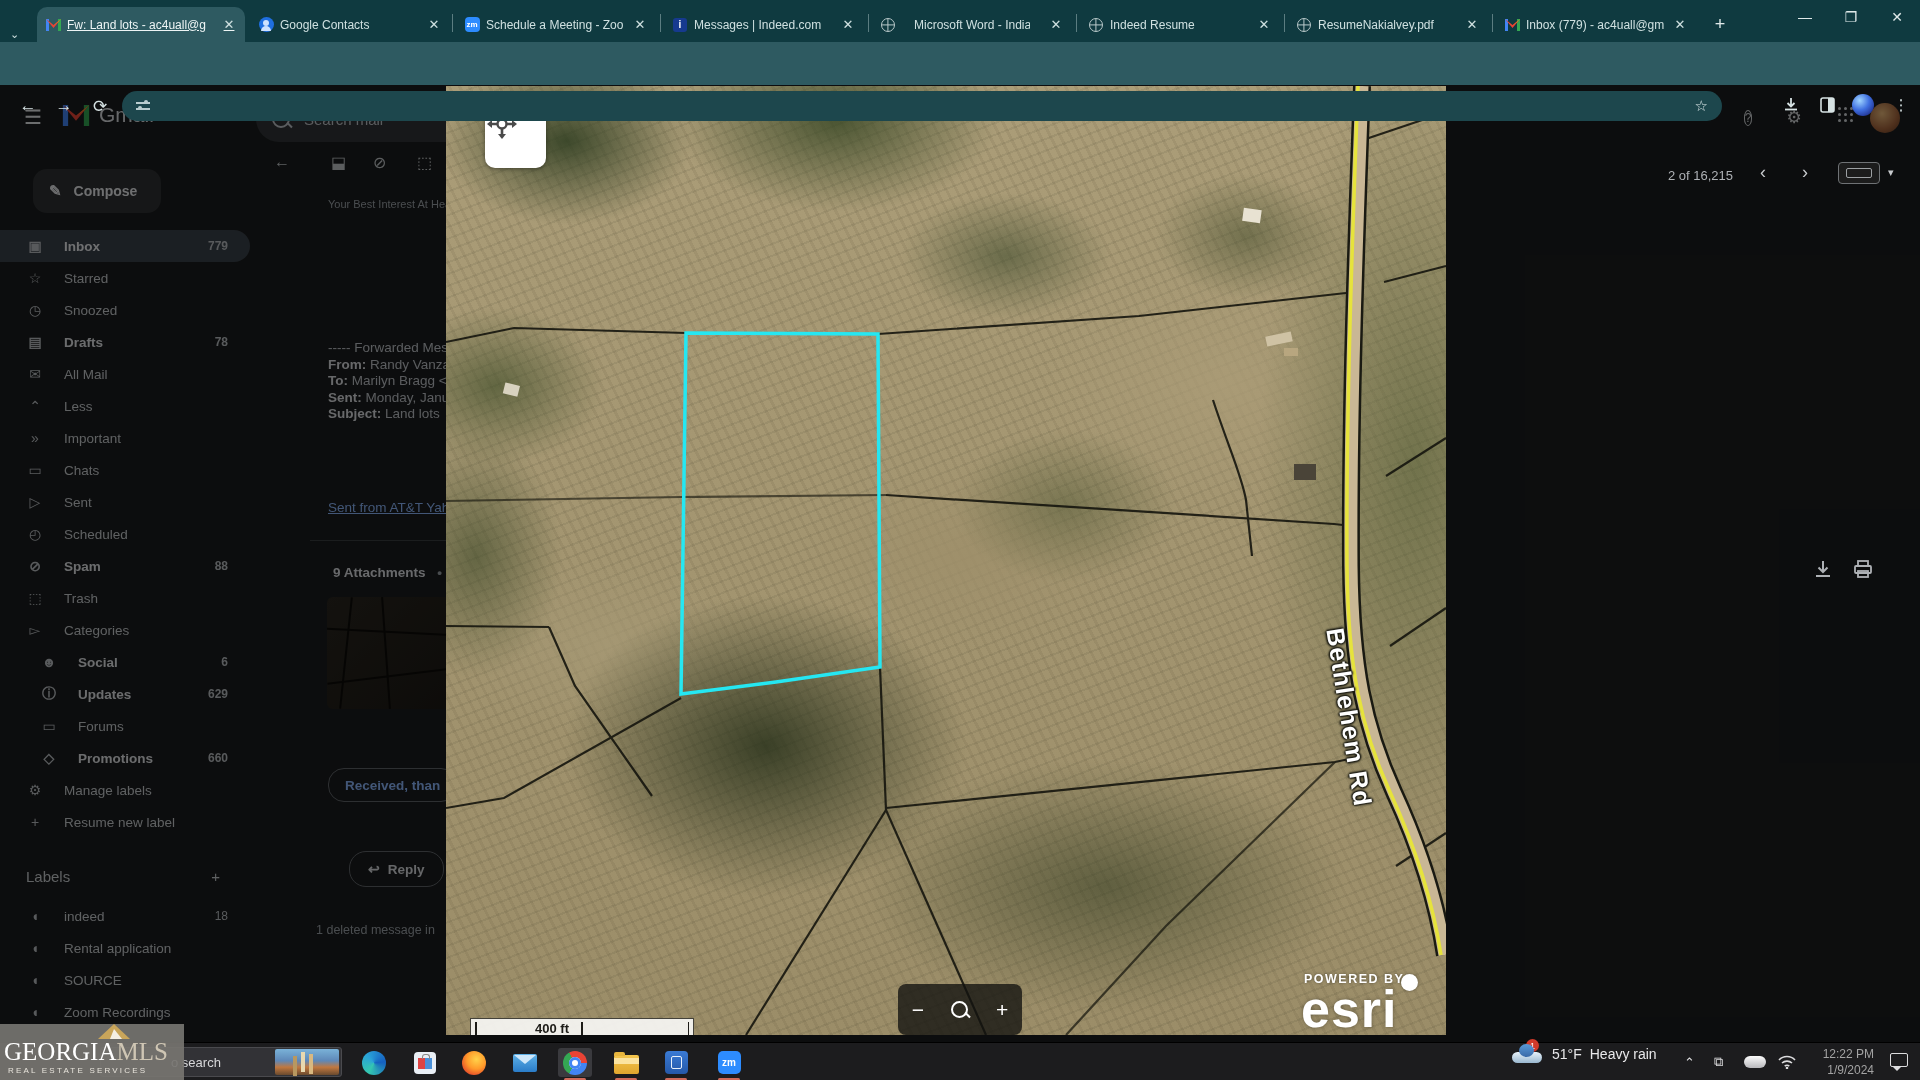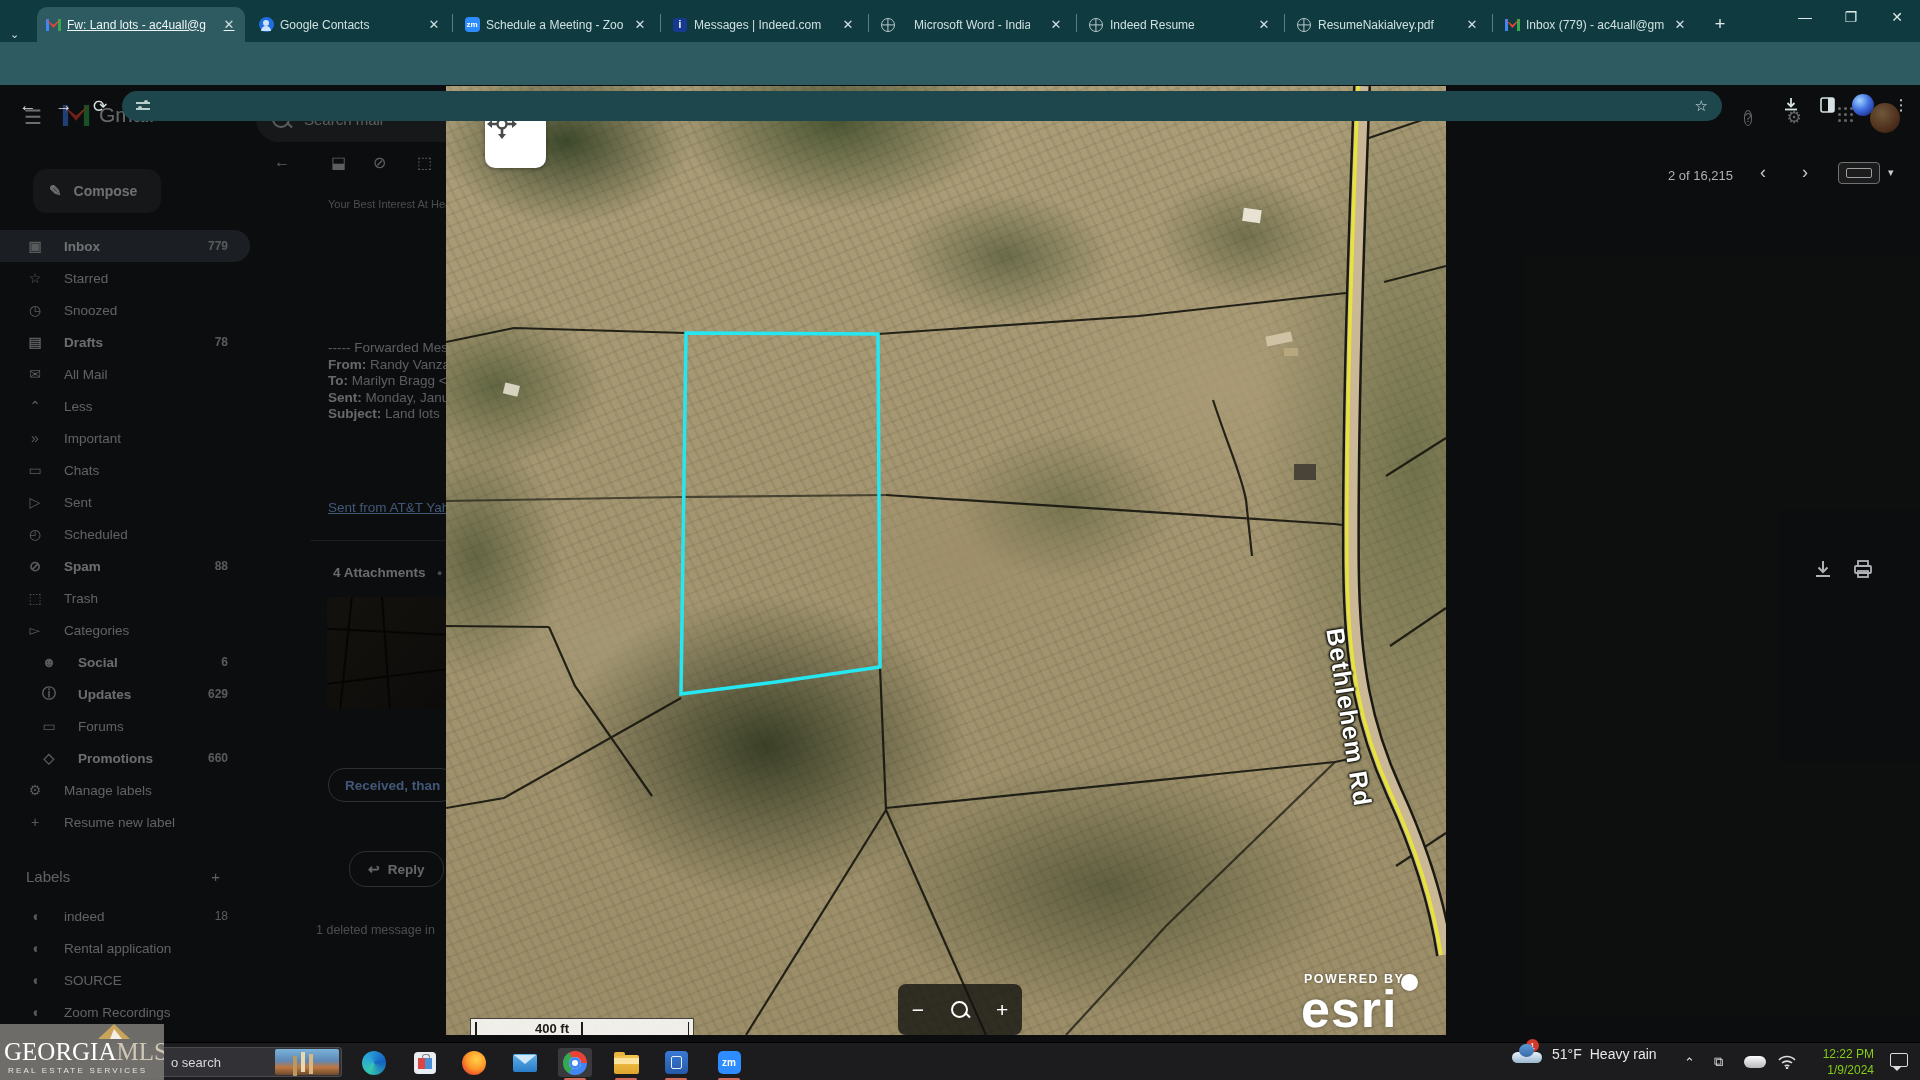--- a/index.html
+++ b/index.html
@@ -181,27 +181,27 @@
   .wcloud{width:30px;height:18px;position:relative;margin-right:10px;}
   .wcloud:before{content:"";position:absolute;left:0;bottom:0;width:30px;height:11px;border-radius:8px;
     background:linear-gradient(180deg,#e8f2fa,#9ab8d0);}
   .wcloud:after{content:"";position:absolute;left:7px;bottom:6px;width:15px;height:13px;border-radius:50%;
     background:linear-gradient(180deg,#5a9ad8,#3a6aa8);}
   .wbadge{position:absolute;left:14px;top:-6px;width:13px;height:13px;border-radius:50%;background:#d03a2a;color:#fff;
     font-size:9px;display:flex;align-items:center;justify-content:center;}
   .wtemp{font-size:14px;margin-right:8px;}
   .wdesc{font-size:14px;}
   .trayic{position:absolute;top:0;height:38px;display:flex;align-items:center;color:#dcdcde;font-size:13px;}
-  .tb-clock{position:absolute;left:1804px;top:3px;color:#84cc16;font-size:12px;text-align:right;line-height:16px;width:70px;}
+  .tb-clock{position:absolute;left:1804px;top:3px;color:#a3a3a3;font-size:12px;text-align:right;line-height:16px;width:70px;}
   .tb-note{position:absolute;left:1890px;top:10px;width:18px;height:14px;border:1.5px solid #dcdcde;border-radius:2px;box-sizing:border-box;}
   .tb-note:after{content:"";position:absolute;left:2px;bottom:-5px;border-left:4px solid transparent;border-right:4px solid transparent;border-top:4px solid #dcdcde;}
   .onedrive{width:22px;height:12px;border-radius:7px;background:linear-gradient(180deg,#fbfbfb,#b8b8bc);}
 
   
-  .glogo{position:absolute;left:0;top:1024px;width:164px;height:56px;background:rgba(118,116,112,.92);z-index:9;
+  .glogo{position:absolute;left:0;top:1024px;width:184px;height:56px;background:rgba(118,116,112,.92);z-index:9;
     color:#fff;overflow:hidden;}
   .glogo .l1{position:absolute;left:4px;top:14px;font-size:25px;letter-spacing:0px;font-family:"Liberation Serif",serif;white-space:nowrap;}
   .glogo .l1 .mls{color:#cfc6b4;}
   .glogo .l2{position:absolute;left:8px;top:42px;font-size:8px;letter-spacing:2.2px;color:#e8e4dc;white-space:nowrap;}
   .glogo .peak{position:absolute;left:98px;top:0px;width:0;height:0;border-left:16px solid transparent;border-right:16px solid transparent;
     border-bottom:15px solid #c9a55a;}
   .glogo .peak:after{content:"";position:absolute;left:-4px;top:5px;border-left:4px solid transparent;border-right:8px solid transparent;
     border-bottom:10px solid #f4efe4;}
 </style>
 </head>
@@ -478,21 +478,21 @@
       <span>----- Forwarded Mes</span><br>
       <b>From:</b><span> Randy Vanza</span><br>
       <b>To:</b><span> Marilyn Bragg &lt;</span><br>
       <b>Sent:</b><span> Monday, Janu</span><br>
       <b>Subject:</b><span> Land lots</span>
     </div>
 
     <div class="attlink">Sent from AT&amp;T Yah</div>
     <div class="divline"></div>
     <div class="atthdr">
-      <span>4 Attachments</span>
+      <span>9 Attachments</span>
       <span style="color:#9aa0a6;margin-left:8px;">•</span>
     </div>
     <div class="thumb">
       <i style="left:18px;top:0;width:2px;height:112px;transform:rotate(6deg);"></i>
       <i style="left:58px;top:0;width:2px;height:112px;transform:rotate(-4deg);"></i>
       <i style="left:0;top:78px;width:128px;height:2px;transform:rotate(-7deg);"></i>
       <i style="left:0;top:34px;width:128px;height:2px;transform:rotate(3deg);"></i>
     </div>
     <div class="chip">
         <span>Received, than</span>

